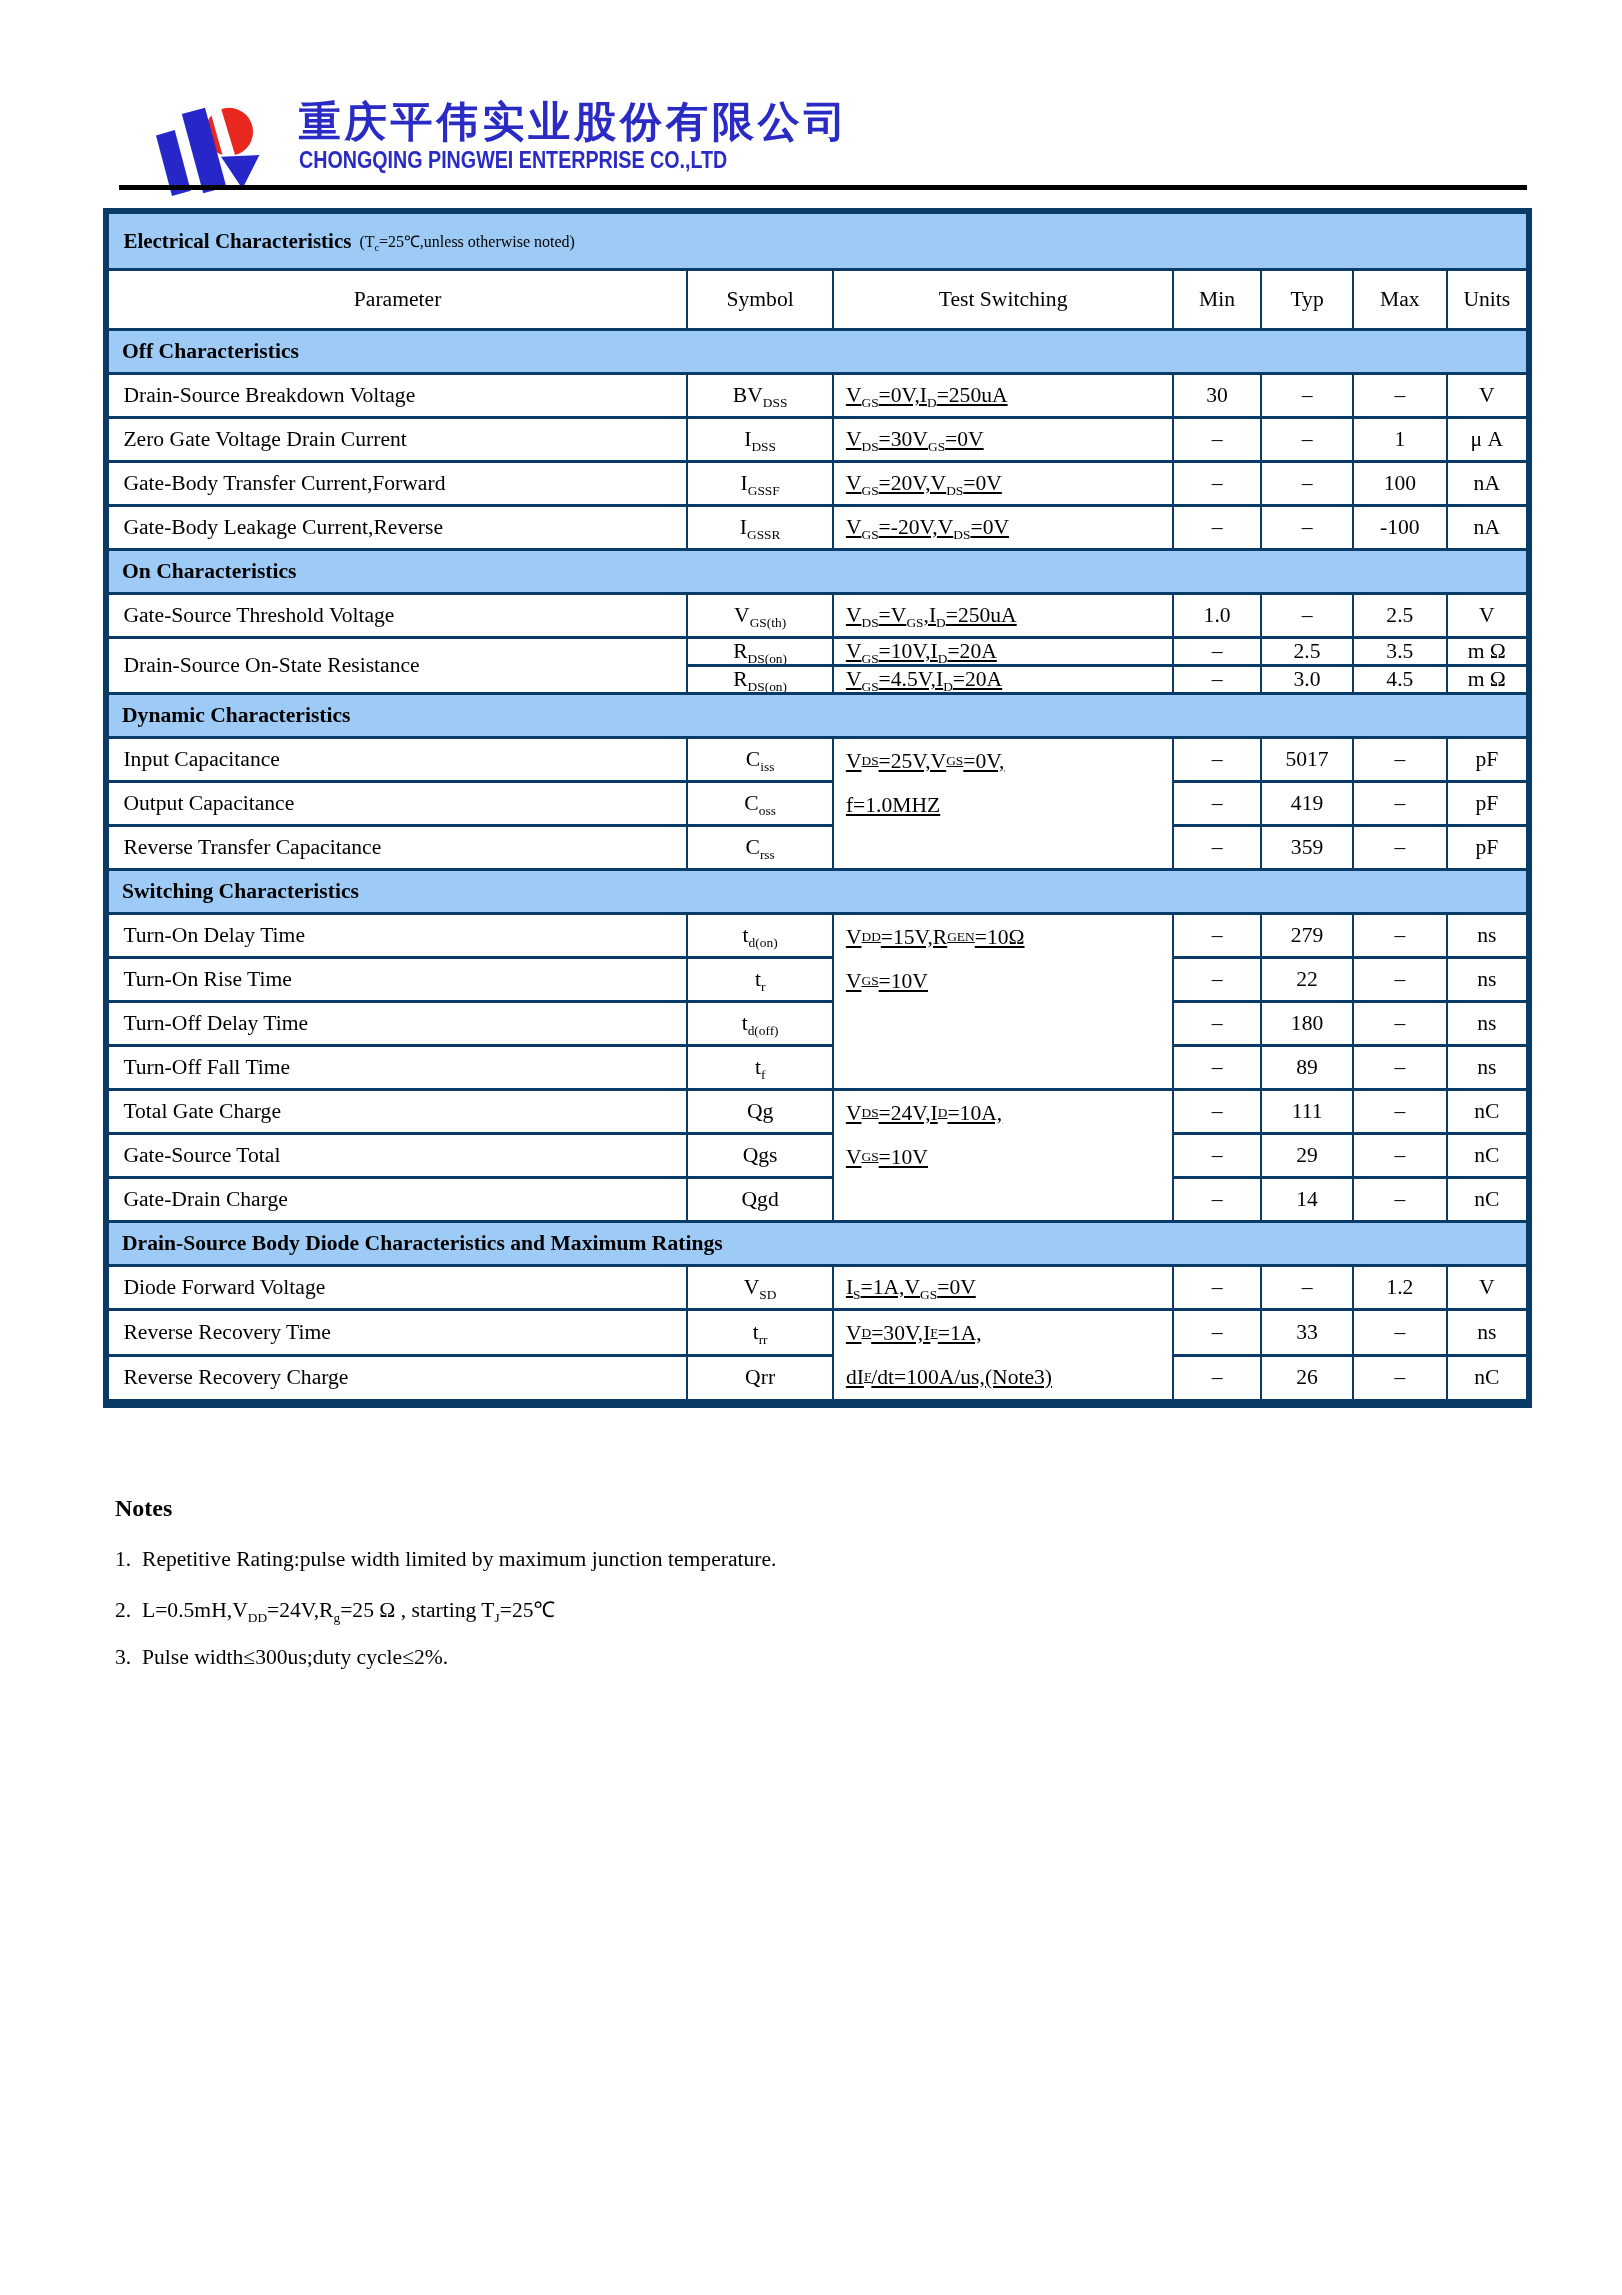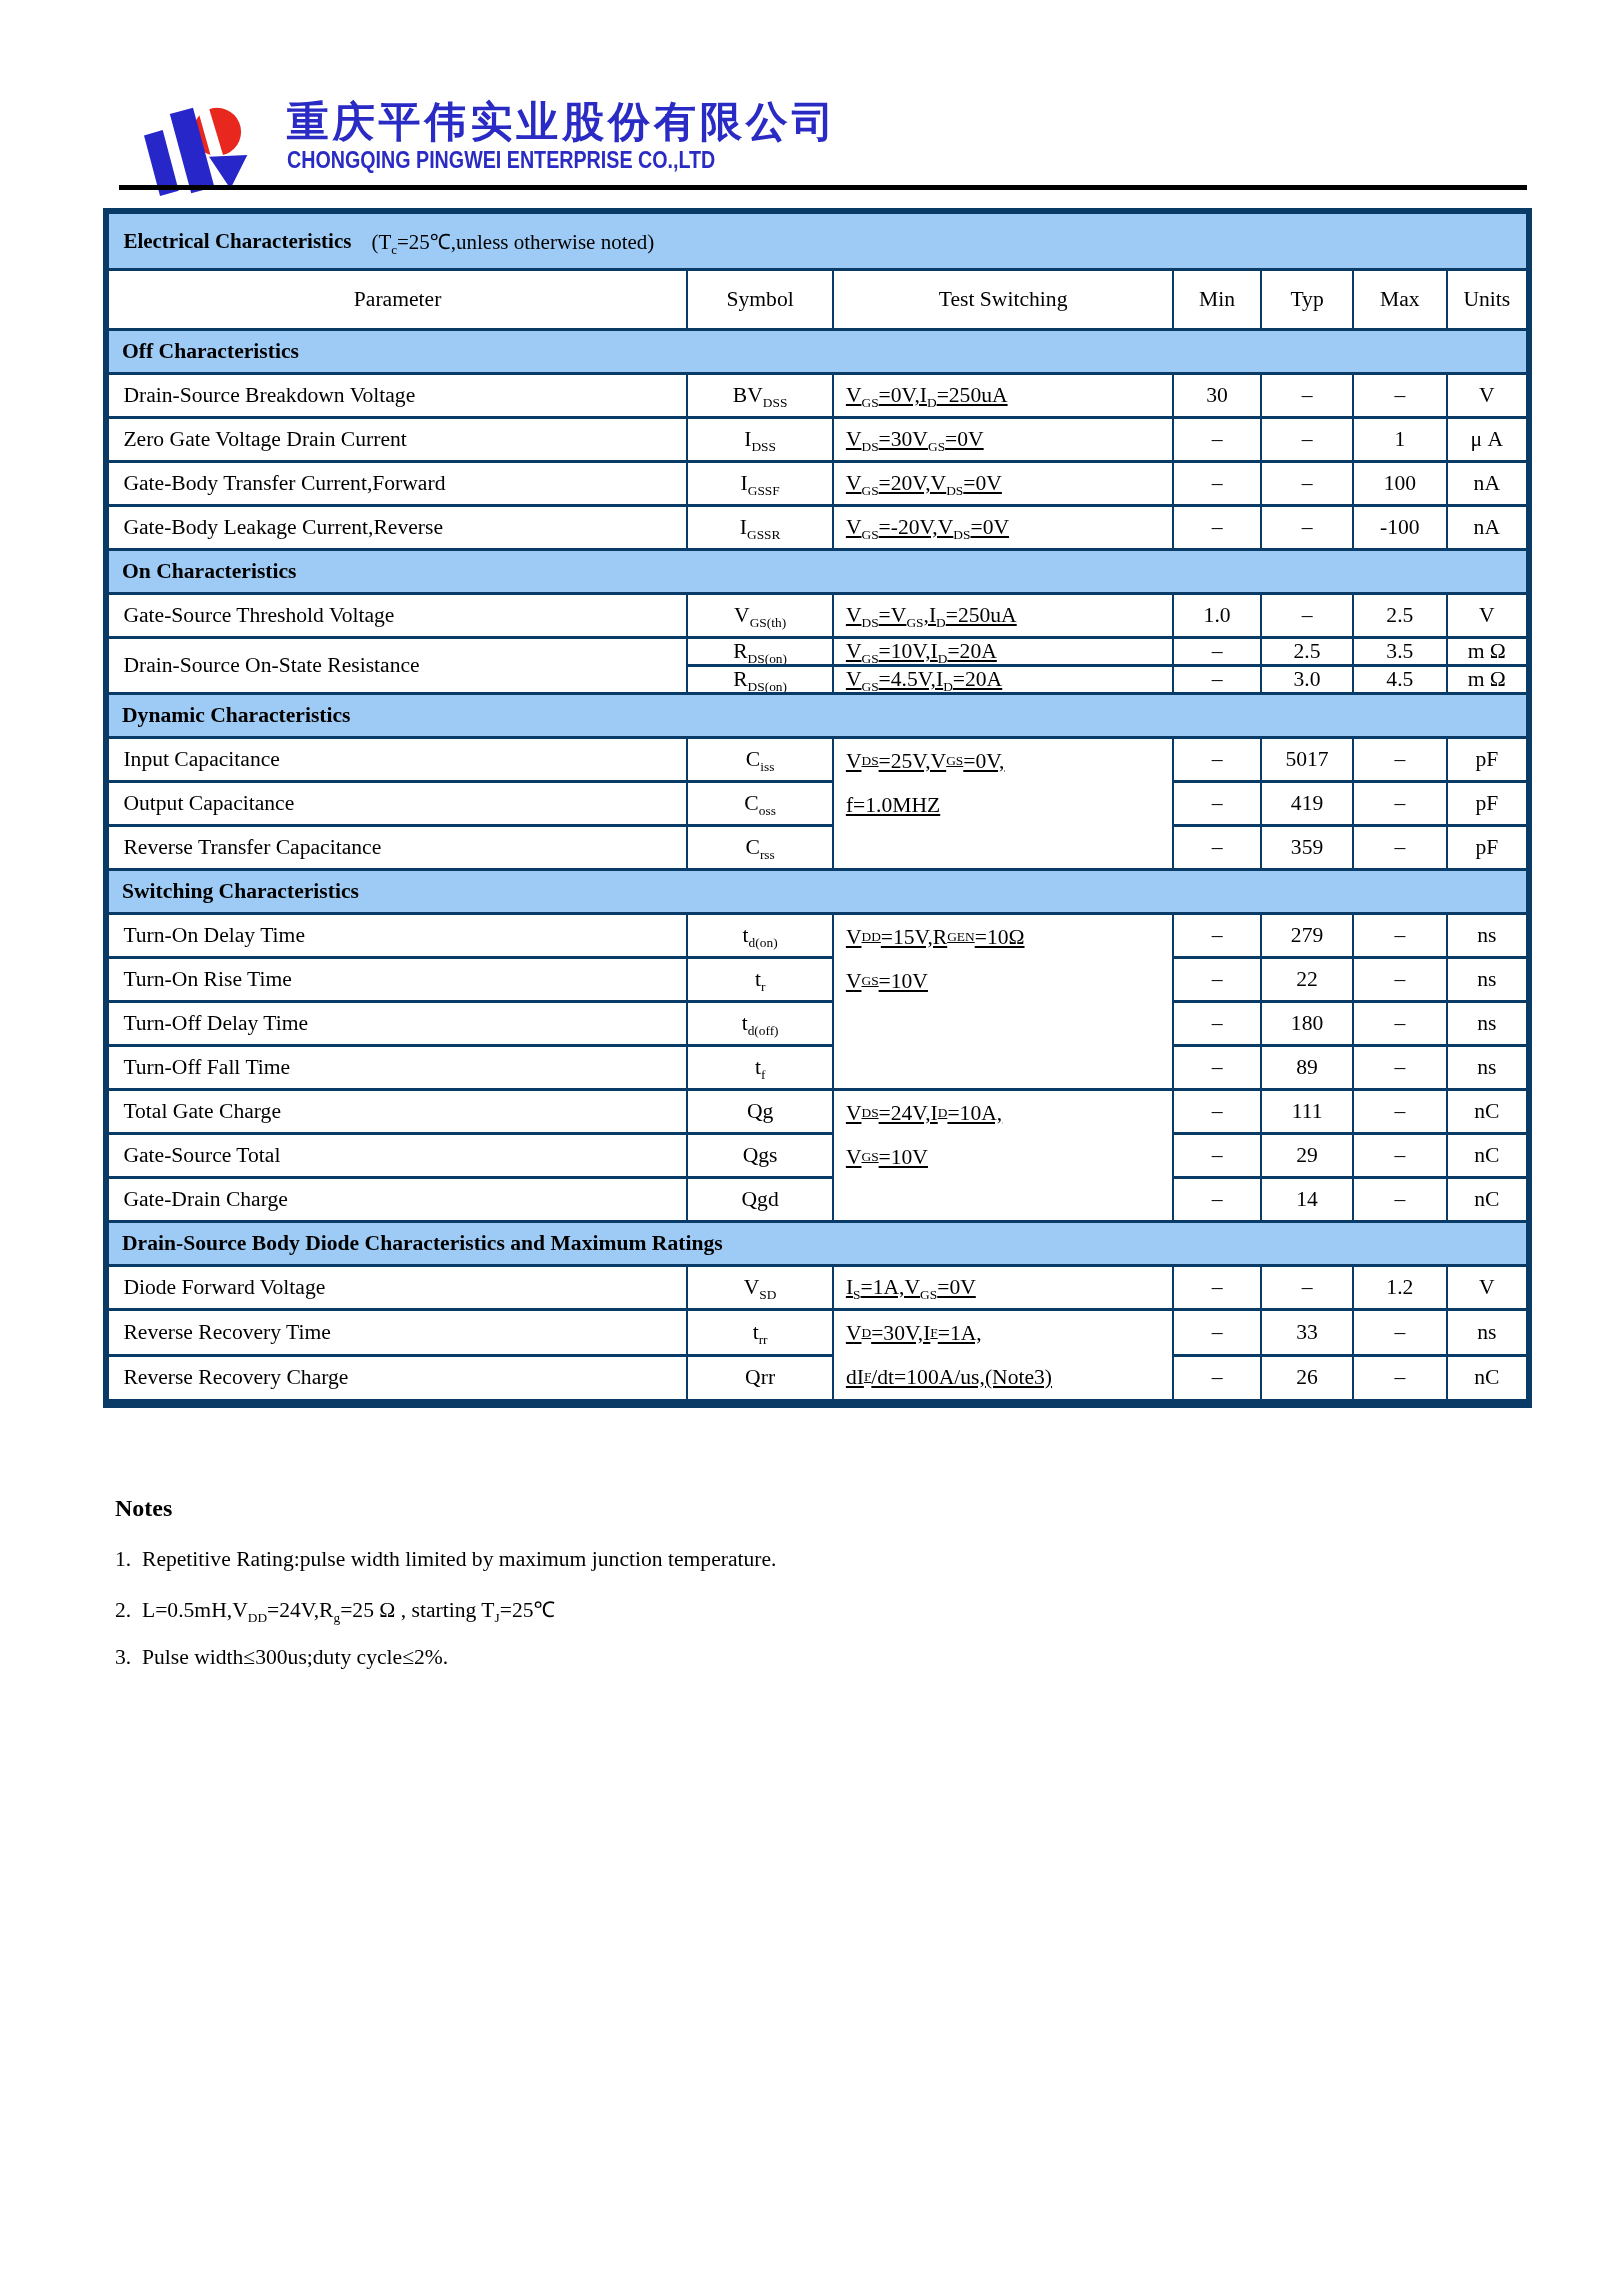--- a/index.html
+++ b/index.html
@@ -6,21 +6,21 @@
   body{background:#eceff1;}
   .page{
     position:relative;
     width:1623px;height:2295px;
     background:#ffffff;
     font-family:"Liberation Serif", serif;
     color:#000;
     overflow:hidden;
   }
   
-  .logo-row{position:absolute;left:111px;top:98px;display:flex;align-items:flex-start;}
+  .logo-row{position:absolute;left:123px;top:98px;display:flex;align-items:flex-start;}
   .logo-mark{width:164px;height:98px;flex:0 0 auto;}
   .logo-text{margin-left:11.8px;display:flex;flex-direction:column;}
   .logo-cn{
     font-family:"DejaVu Sans", sans-serif;
     font-size:42px;font-weight:bold;color:#2a2ac4;letter-spacing:3.9px;line-height:47px;
   }
   .logo-en{
     font-family:"Liberation Sans", sans-serif;
     font-size:24px;font-weight:bold;color:#2a2ac4;line-height:30px;
     transform:scaleX(0.82);transform-origin:left center;white-space:nowrap;
@@ -30,21 +30,21 @@
   .table-frame{
     position:absolute;left:103px;top:208px;width:1429px;
     border:6.5px solid #0a3a66;border-bottom-width:9.2px;
     box-sizing:border-box;background:#fff;
   }
   .title-band{
     height:54px;background:#9ecbf5;border-bottom:3.9px solid #0a3a66;
     display:flex;align-items:center;padding-left:14.4px;
   }
   .title-band .t-main{font-size:21px;font-weight:bold;}
-  .title-band .t-note{font-size:21px;margin-left:20px;}
+  .title-band .t-note{font-size:16px;margin-left:8px;}
   table.ec{width:100%;border-collapse:collapse;border-style:hidden;table-layout:fixed;}
   table.ec th, table.ec td{
     border:2.6px solid #0a3a66;border-top-width:3.9px;border-bottom-width:3.9px;
     font-size:21.6px;overflow:hidden;
   }
   table.ec th{height:43px;font-weight:normal;text-align:center;background:#fff;padding:7px;border-radius:13px;}
   td.section-band{
     background:#9ecbf5;font-weight:bold;text-align:left;
     padding:0 0 0 13px;height:41px;
   }

